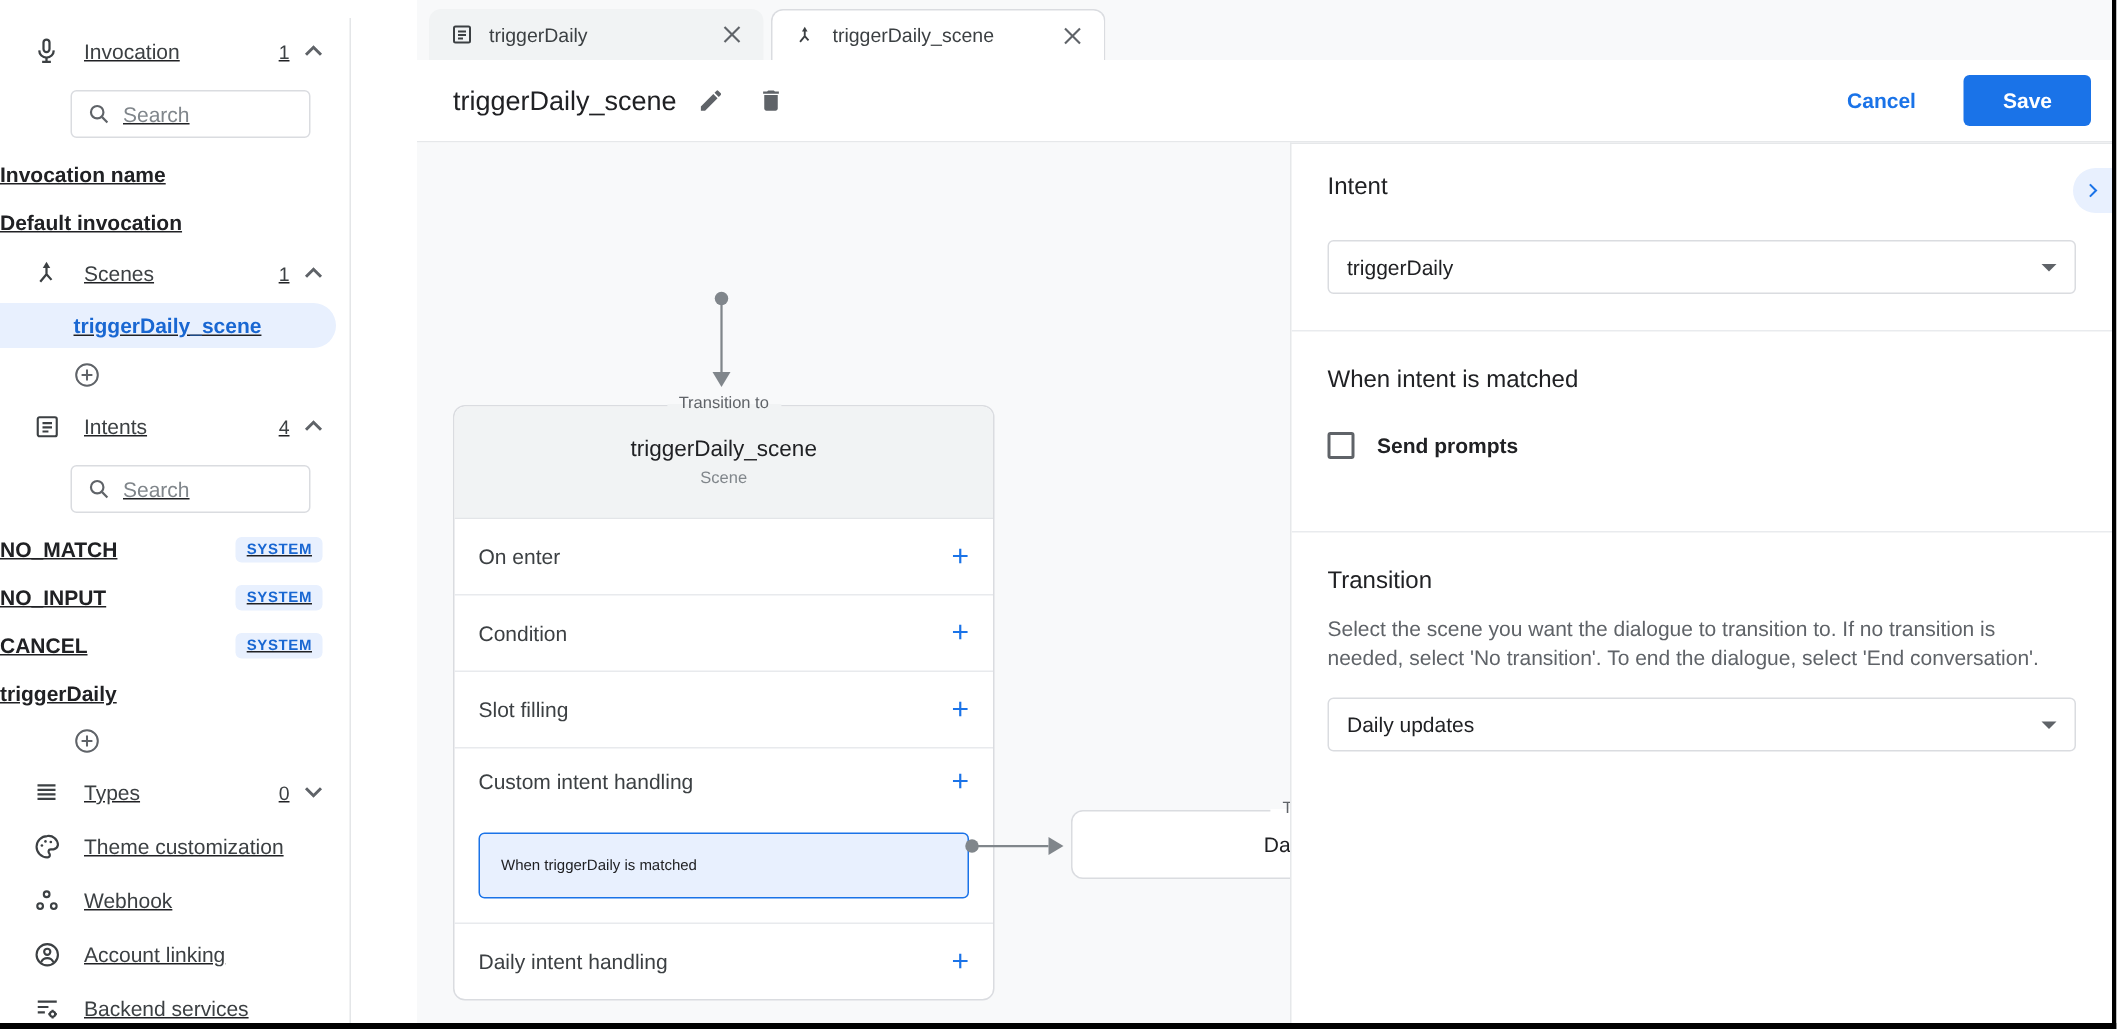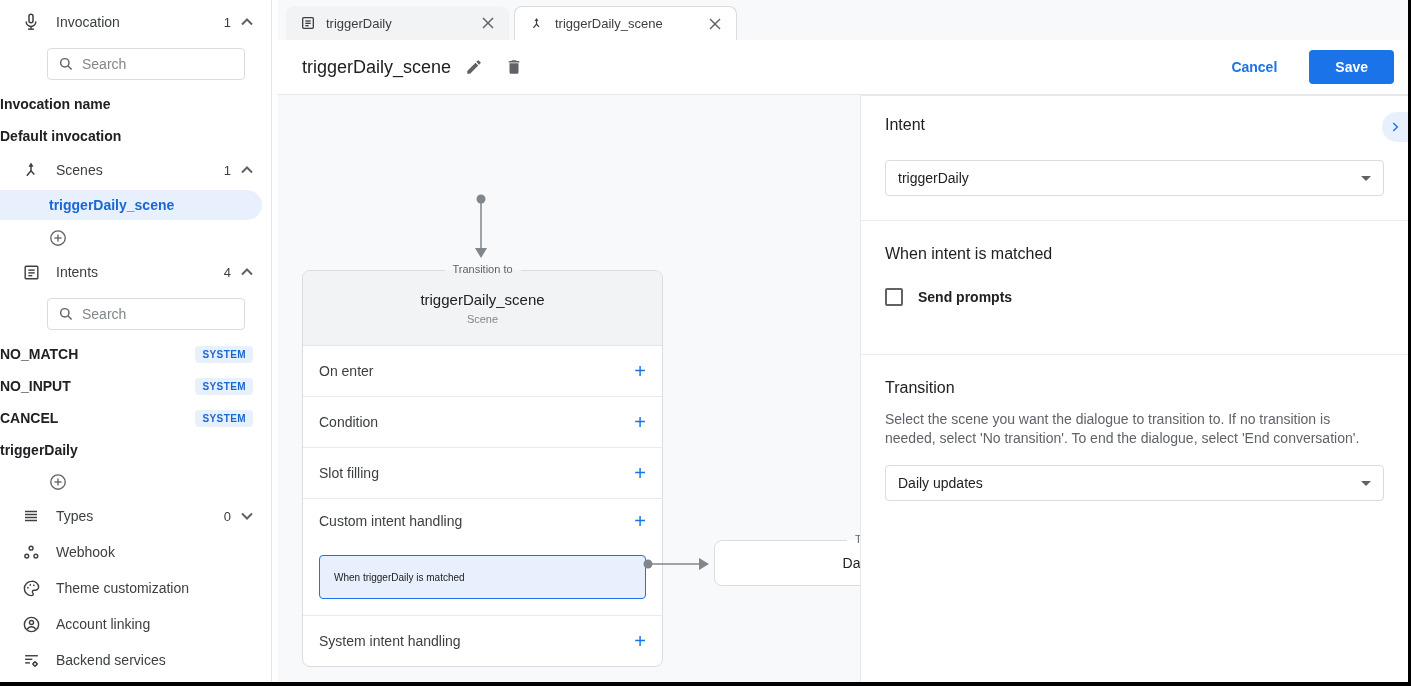--- a/index.html
+++ b/index.html
@@ -6,22 +6,22 @@
   html,body { background:#fff; }
   .screen {
     position:relative; width:1411px; height:686px; overflow:hidden;
     background:#fff; color:#202124;
     border-right:3px solid #000; border-bottom:4px solid #000;
     font-family:"Liberation Sans", sans-serif; font-size:14px;
   }
   svg { display:block; }
 
   
-  .sidebar { position:absolute; left:0; top:0; bottom:0; width:272px; background:#fff;
-             border-right:1px solid #e4e6e8; overflow:hidden; }
+  .sidebar { position:absolute; left:0; top:12px; bottom:0; width:234px; background:#fff;
+             border-right:1px solid #e4e6e8; overflow:hidden;text-decoration:underline; }
   .side-header { height:36px; margin-top:4px; display:flex; align-items:center; padding:0 18px 0 20px; color:#3c4043; cursor:pointer; }
   .side-header .sh-icon { width:22px; height:22px; margin-right:14px; flex:0 0 22px; display:flex; align-items:center; justify-content:center; }
   .side-header .sh-label { font-size:14px; color:#3c4043; }
   .side-header .sh-count { margin-left:auto; font-size:13px; color:#3c4043; }
   .side-header .sh-chev { margin-left:10px; }
   .side-search { height:32px; margin:8px 26px 6px 47px; border:1px solid #dadce0; border-radius:4px;
                  display:flex; align-items:center; padding:0 10px; background:#fff; }
   .side-search input { border:none; outline:none; flex:1; min-width:0; font-size:14px; color:#202124;
                        font-family:"Liberation Sans",sans-serif; background:transparent; margin-left:8px; }
   .side-search input::placeholder { color:#80868b; }
@@ -242,37 +242,37 @@
       <span class="sh-chev">
         <svg width="12" height="8" viewBox="0 0 12 8" fill="none" stroke="#5f6368" stroke-width="2">
             <polyline points="1,1.5 6,6.5 11,1.5"></polyline>
           </svg>
       </span>
     </div>
 
     <div class="nav-item">
       <span class="sh-icon">
         <svg width="19" height="19" viewBox="0 0 24 24" fill="none" stroke="#3c4043" stroke-width="1.8">
-          <circle cx="6" cy="16.5" r="2.4"></circle>
-            <circle cx="11.5" cy="6.5" r="2.4"></circle>
-            <circle cx="17.5" cy="16.5" r="2.4"></circle>
-        </svg>
-      </span>
-      <span>Webhook</span>
-    </div>
-    <div class="nav-item">
-      <span class="sh-icon">
-        <svg width="19" height="19" viewBox="0 0 24 24" fill="none" stroke="#3c4043" stroke-width="1.8">
           <path d="M12 3a9 9 0 1 0 0 18c1.4 0 2.2-.9 2.2-2 0-.6-.2-1-.6-1.5-.3-.4-.5-.8-.5-1.3 0-1.1.9-2 2-2h2.2A4.7 4.7 0 0 0 21 10.5 7.8 7.8 0 0 0 12 3z"></path>
           <circle cx="7.5" cy="11" r="1.1" fill="#3c4043" stroke="none"></circle>
             <circle cx="10.5" cy="7.5" r="1.1" fill="#3c4043" stroke="none"></circle>
             <circle cx="15" cy="8" r="1.1" fill="#3c4043" stroke="none"></circle>
         </svg>
       </span>
       <span>Theme customization</span>
+    </div>
+    <div class="nav-item">
+      <span class="sh-icon">
+        <svg width="19" height="19" viewBox="0 0 24 24" fill="none" stroke="#3c4043" stroke-width="1.8">
+          <circle cx="6" cy="16.5" r="2.4"></circle>
+            <circle cx="11.5" cy="6.5" r="2.4"></circle>
+            <circle cx="17.5" cy="16.5" r="2.4"></circle>
+        </svg>
+      </span>
+      <span>Webhook</span>
     </div>
     <div class="nav-item">
       <span class="sh-icon">
         <svg width="19" height="19" viewBox="0 0 24 24" fill="none" stroke="#3c4043" stroke-width="1.8">
           <circle cx="12" cy="12" r="9"></circle>
             <circle cx="12" cy="9.5" r="2.6"></circle>
             <path d="M6.8 18.2c1-2.3 3-3.4 5.2-3.4s4.2 1.1 5.2 3.4"></path>
         </svg>
       </span>
       <span>Account linking</span>
@@ -387,21 +387,21 @@
               <span class="row-label">Custom intent handling</span>
               <button class="row-add">+</button>
             </div>
             <div class="sub-item">
               <span>When triggerDaily is matched</span>
             </div>
           </div>
 
           <div class="node-row">
             <div class="row-line">
-              <span class="row-label">System intent handling</span>
+              <span class="row-label">Daily intent handling</span>
               <button class="row-add">+</button>
             </div>
           </div>
         </div>
 
         <div class="node target-node">
           <span class="node-legend">Transition to</span>
           <div class="node-center">Daily updates</div>
         </div>
 

